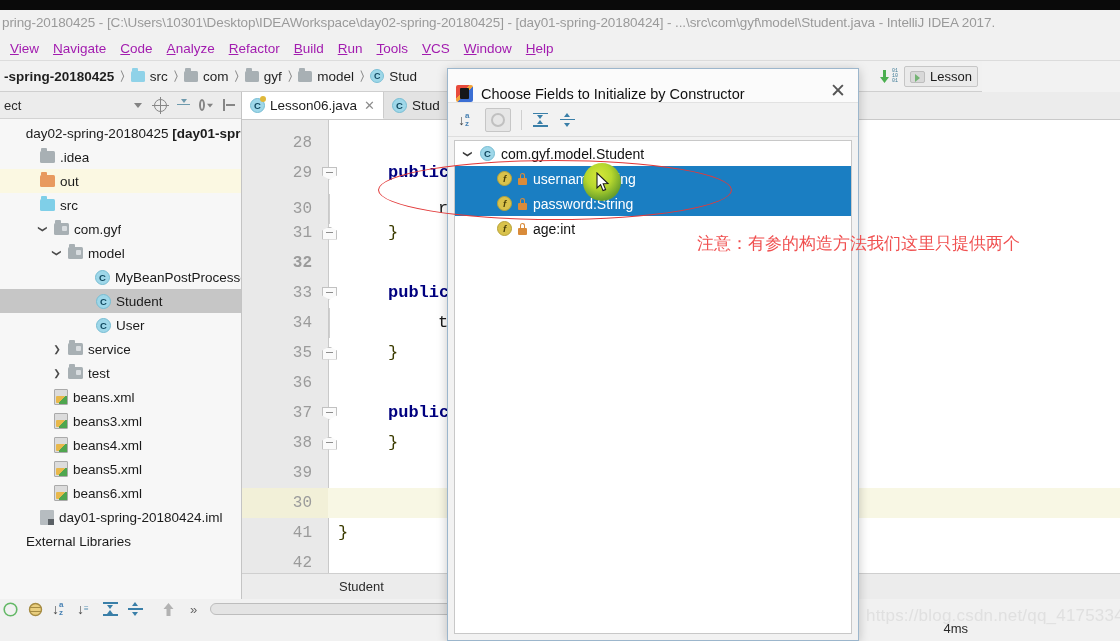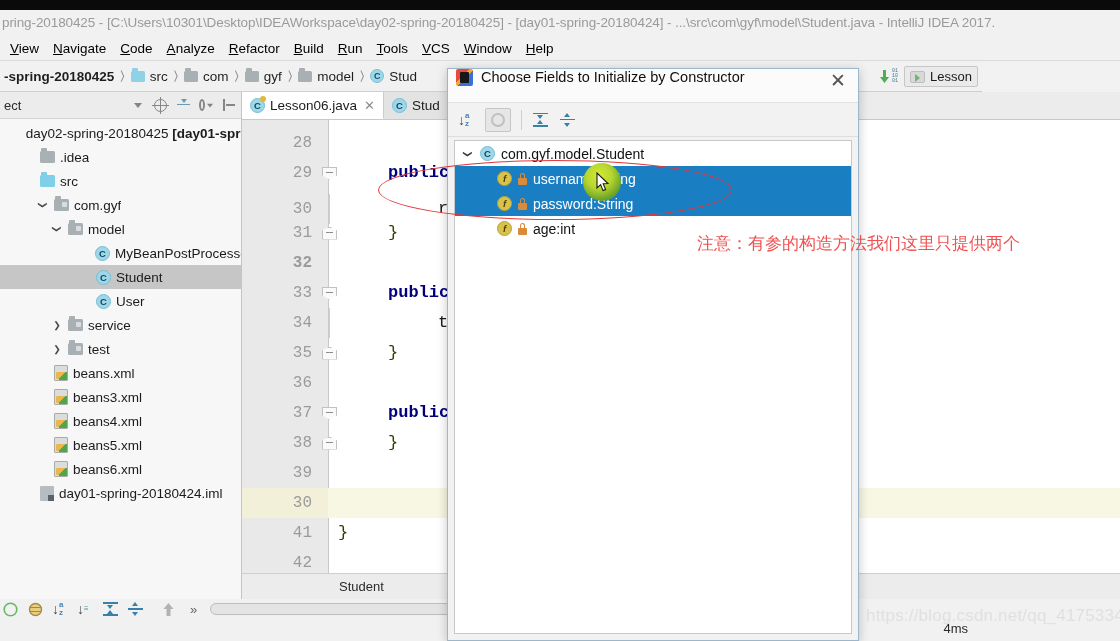--- a/index.html
+++ b/index.html
@@ -22,21 +22,21 @@
     padding-left:2px; letter-spacing:-0.1px;
   }
 
   
   .menubar {
     position:absolute; left:0; top:36px; width:1120px; height:25px;
     background:#f1f1f1; border-bottom:1px solid #dcdcdc;
     display:flex; align-items:center; padding-left:4px; gap:2px;
   }
   .menu-item {
-    font-size:13.5px; color:#000000; padding:2px 6px; white-space:nowrap;
+    font-size:13.5px; color:#a21caf; padding:2px 6px; white-space:nowrap;
     font-family:"Liberation Sans", sans-serif;
   }
   .menu-item u { text-decoration: underline; }
 
   
   .navbar {
     position:absolute; left:0; top:61px; width:982px; height:31px;
     background:#f1f1f1; border-bottom:1px solid #cfcfcf;
     display:flex; align-items:center; padding-left:2px;
   }
@@ -199,21 +199,21 @@
   .collapse2-ic .a2{position:absolute;left:5px;bottom:1px;width:0;height:0;border-left:3.5px solid transparent;border-right:3.5px solid transparent;border-top:4px solid #3a7fa8;}
 
   
   .dialog {
     position:absolute; left:447px; top:68px; width:412px; height:573px;
     background:#f2f2f2; border:1px solid #9cb6cc;
     box-shadow:0 2px 10px rgba(0,0,0,.22);
     display:flex; flex-direction:column;
   }
   .dlg-title {
-    height:34px; background:#fbfbfb; display:flex; align-items:flex-start; padding:0 6px 0 8px; gap:8px;
+    height:34px; background:#fbfbfb; display:flex; align-items:flex-end; padding:0 6px 0 8px; gap:8px;
     border-bottom:1px solid #e2e2e2;
   }
   .dlg-ic {
     width:17px;height:17px;border-radius:2px;position:relative;overflow:hidden;flex:none;
     background:linear-gradient(135deg,#e84b3c 0 40%, #f2a33c 40% 55%, #3b6fd4 55% 100%);
   }
   .dlg-ic::after{content:"";position:absolute;left:4px;top:3px;width:9px;height:11px;background:#15171a;border-radius:1px;}
   .dlg-title-text { flex:1; font-size:14.5px; color:#101010; white-space:nowrap; }
   .dlg-close { font-size:19px; color:#555; line-height:1; padding:2px 6px; }
   .dlg-toolbar {
@@ -355,20 +355,26 @@
           <span style="display:inline-block;width:0px;flex:none"></span>
           <span class="arrow"></span>
           <span class="tlabel">day02-spring-20180425 <b>[day01-spri</b></span>
         </div>
         <div class="tnode">
           <span style="display:inline-block;width:14px;flex:none"></span>
           <span class="arrow"></span>
           <span class="ic-folder-gray"></span>
           <span class="tlabel">.idea</span>
         </div>
+        <div class="tnode sel-yellow">
+          <span style="display:inline-block;width:14px;flex:none"></span>
+          <span class="arrow"></span>
+          <span class="ic-folder-orange"></span>
+          <span class="tlabel">out</span>
+        </div>
         <div class="tnode">
           <span style="display:inline-block;width:14px;flex:none"></span>
           <span class="arrow"></span>
           <span class="ic-folder-blue"></span>
           <span class="tlabel">src</span>
         </div>
         <div class="tnode">
           <span style="display:inline-block;width:28px;flex:none"></span>
           <span class="arrow down"></span>
           <span class="ic-folder-pkg"></span>
@@ -438,20 +444,25 @@
           <span style="display:inline-block;width:28px;flex:none"></span>
           <span class="arrow"></span>
           <span class="ic-xml"></span>
           <span class="tlabel">beans6.xml</span>
         </div>
         <div class="tnode">
           <span style="display:inline-block;width:14px;flex:none"></span>
           <span class="arrow"></span>
           <span class="ic-iml"></span>
           <span class="tlabel">day01-spring-20180424.iml</span>
+        </div>
+        <div class="tnode">
+          <span style="display:inline-block;width:0px;flex:none"></span>
+          <span class="arrow"></span>
+          <span class="tlabel">External Libraries</span>
         </div>
       </div>
   </div>
 
   <div class="editor">
     <div class="tabs" id="editor-tabs">
         <div class="tab active">
           <span class="tab-ic">C<span class="dot"></span></span>
           <span>Lesson06.java</span>
           <span class="tab-close">✕</span>

